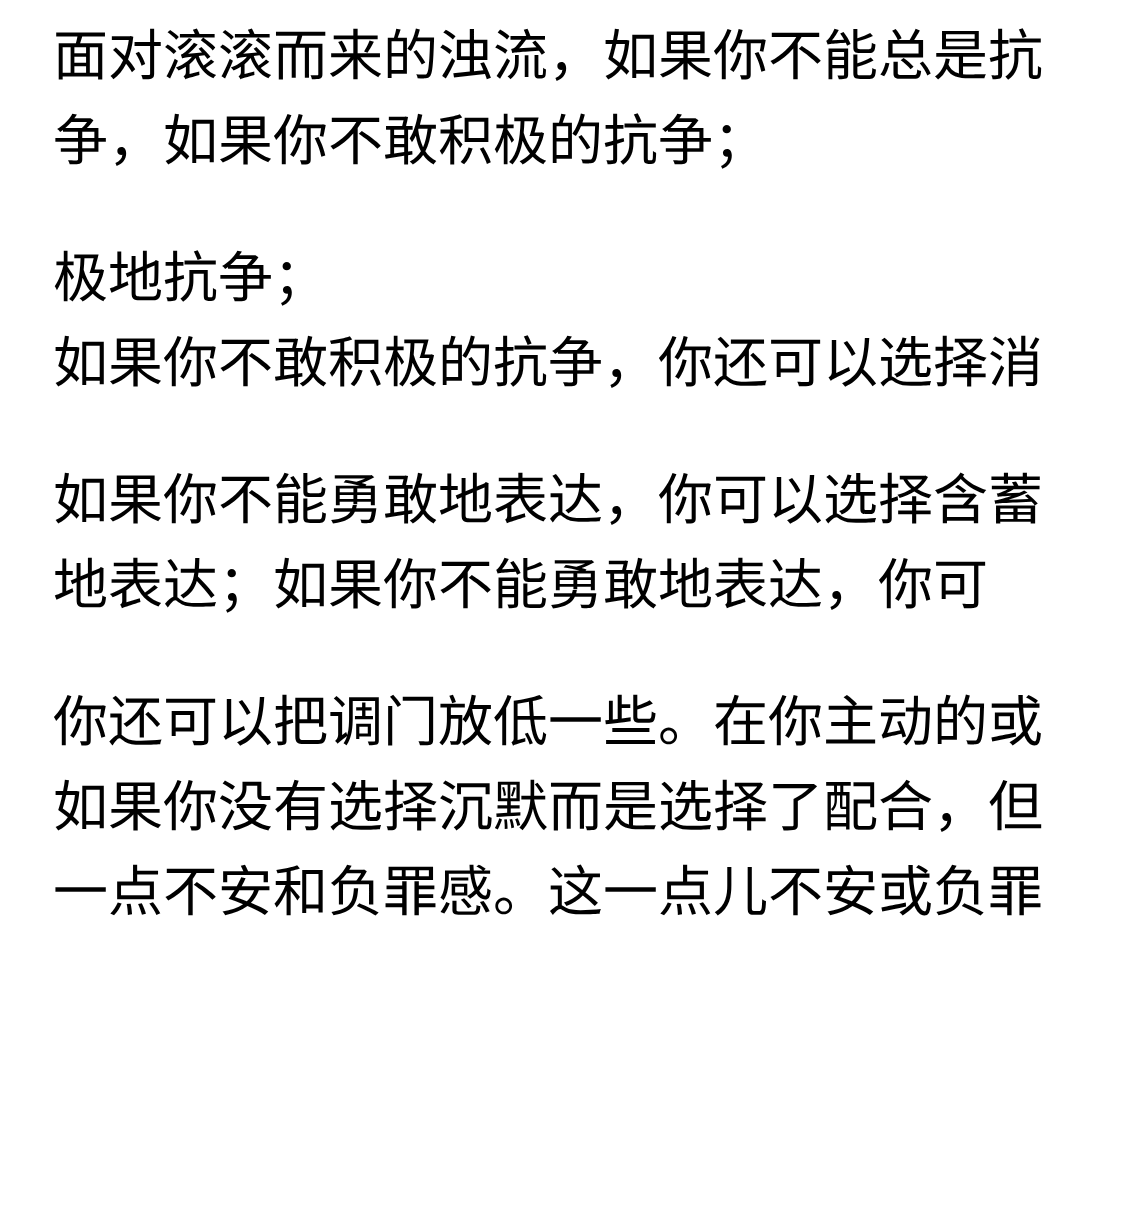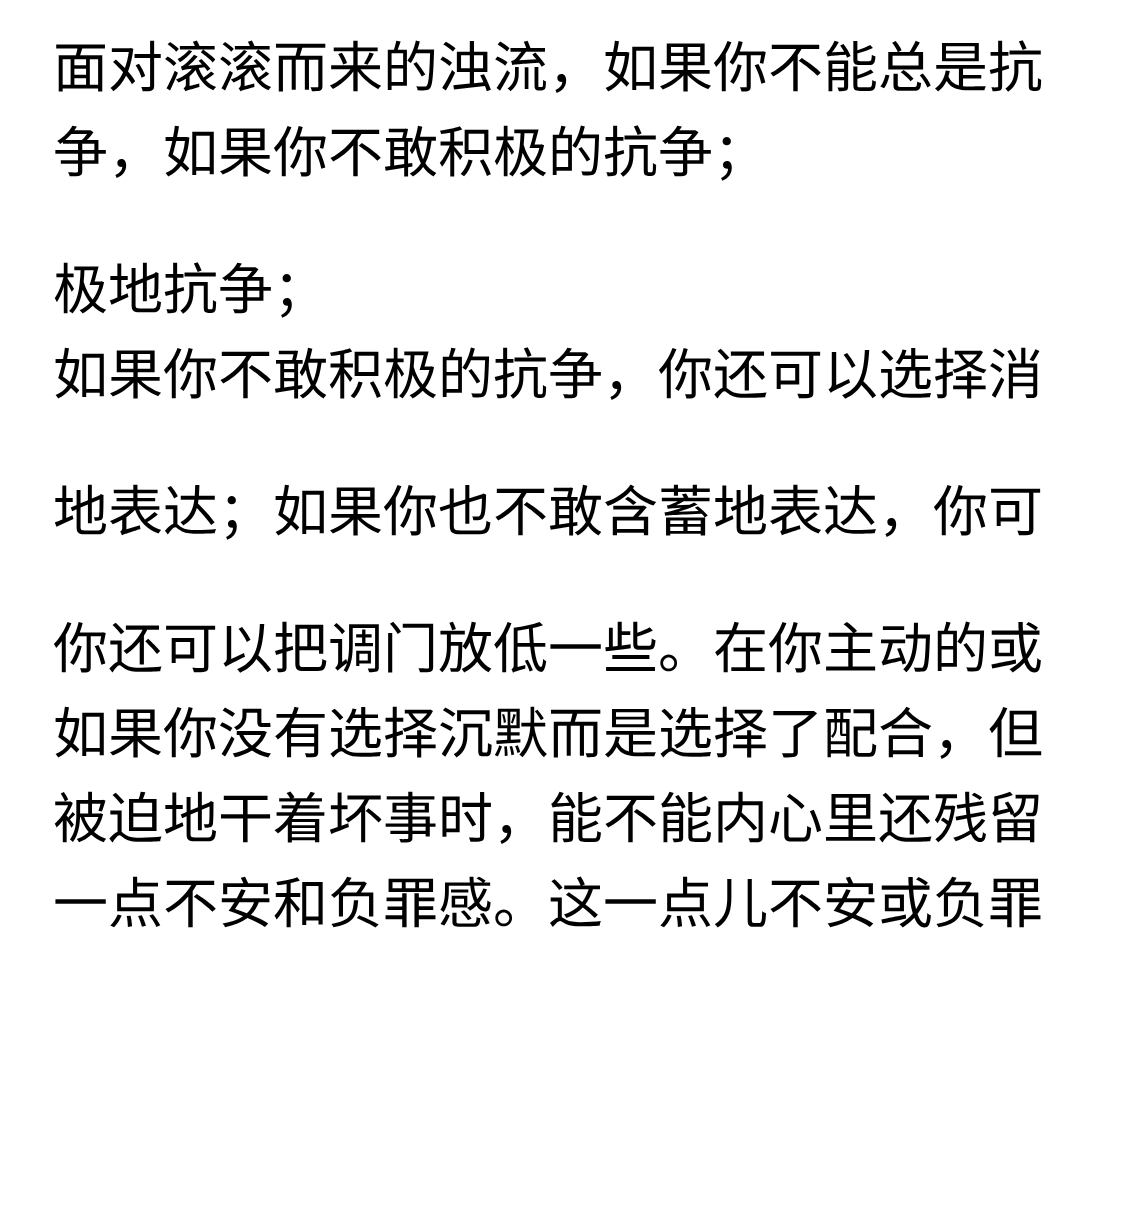--- a/index.html
+++ b/index.html
@@ -9,21 +9,21 @@
   }
   body {
     width: 1125px;
     height: 1214px;
     overflow: hidden;
   }
   .page {
     box-sizing: border-box;
     width: 1125px;
     min-height: 1214px;
-    padding: 26px 50px 0 53px;
+    padding: 14px 50px 0 53px;
     background: #ffffff;
     color: #000000;
     font-family: "Liberation Sans", "DejaVu Sans", sans-serif;
     font-weight: 400;
     font-size: 55px;
     line-height: 85px;
     letter-spacing: 0px;
   }
   .para {
     margin: 0 0 52px 0;
@@ -45,23 +45,23 @@
     <div class="line">面对滚滚而来的浊流，如果你不能总是抗</div>
     <div class="line">争，如果你不敢积极的抗争；</div>
   </div>
 
   <div class="para">
     <div class="line">极地抗争；</div>
     <div class="line">如果你不敢积极的抗争，你还可以选择消</div>
   </div>
 
   <div class="para">
-    <div class="line">地表达；如果你也不敢含蓄地表达，你可</div>
+    <div class="line">如果你不能勇敢地表达，你可以选择含蓄</div>
+    <div class="line">地表达；如果你不能勇敢地表达，你可</div>
   </div>
 
   <div class="para">
     <div class="line">你还可以把调门放低一些。在你主动的或</div>
     <div class="line">如果你没有选择沉默而是选择了配合，但</div>
-    <div class="line">被迫地干着坏事时，能不能内心里还残留</div>
     <div class="line">一点不安和负罪感。这一点儿不安或负罪</div>
   </div>
 
 </div>
 
 </body></html>

